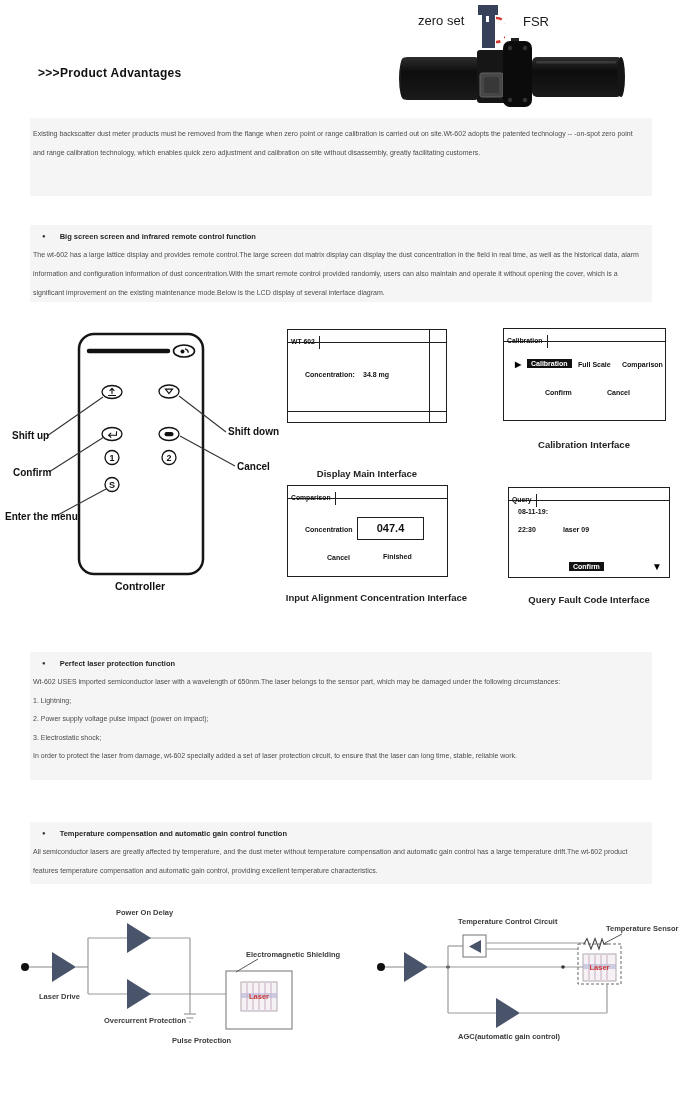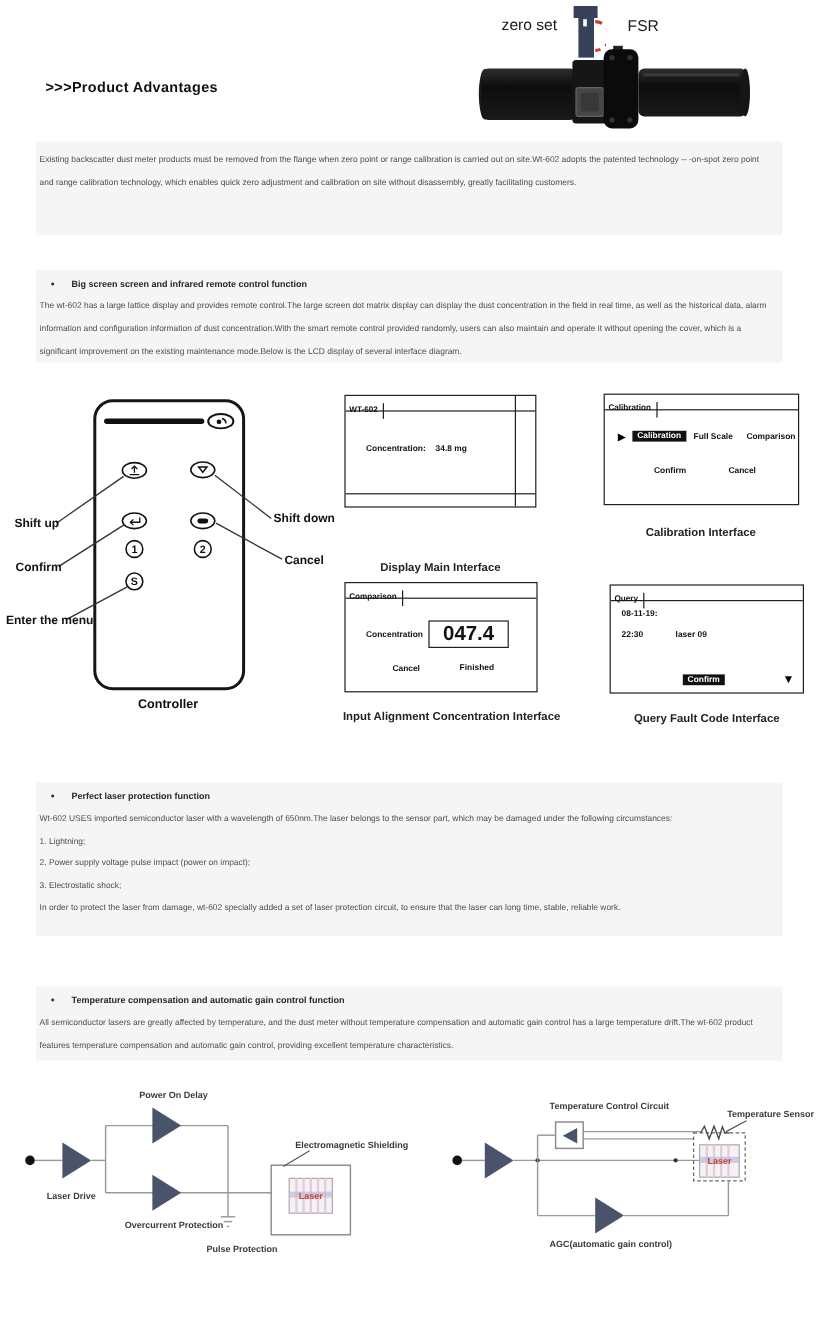--- a/index.html
+++ b/index.html
@@ -26,21 +26,21 @@
   .lcd { position:absolute; border:1.5px solid #1f1f1f; background:#fff; }
   .lcd-head { position:absolute; left:0; top:0; right:0; height:13px; border-bottom:1px solid #1f1f1f; }
   .lcd-tab { display:inline-block; height:13px; border-right:1px solid #1f1f1f; padding:2px 4px 0 3px;
              font-size:6.8px; font-weight:bold; color:#111; }
   .lcd-vline { position:absolute; top:0; bottom:0; width:0; border-left:1px solid #1f1f1f; }
   .lcd-bline { position:absolute; left:0; right:0; bottom:10px; border-top:1px solid #1f1f1f; }
   .lcd-txt { position:absolute; font-size:7px; font-weight:bold; color:#111; white-space:nowrap; }
   .lcd-inv { background:#111; color:#fff; padding:1px 4px; }
   .lcd-caption { position:absolute; font-size:9.5px; font-weight:bold; color:#222; text-align:center; }
   .val-box { position:absolute; border:1.5px solid #1f1f1f; text-align:center;
-             font-size:17px; font-weight:bold; color:#111; line-height:20px; }
+             font-size:11px; font-weight:bold; color:#111; line-height:20px; }
   .tri-glyph { font-size:8px; color:#000; }
 
   svg text { font-family:"Liberation Sans", sans-serif; }
   .ctl-label { font-size:10px; font-weight:bold; fill:#111; }
   .ctl-caption { font-size:10.5px; font-weight:bold; fill:#111; }
   .cir-label { font-size:7.5px; font-weight:bold; fill:#3a3a3a; }
   .laser-txt { font-size:7.5px; font-weight:bold; fill:#cf3a34; }
   .btn-num { font-size:9px; font-weight:bold; fill:#111; }
 </style>
 </head>

